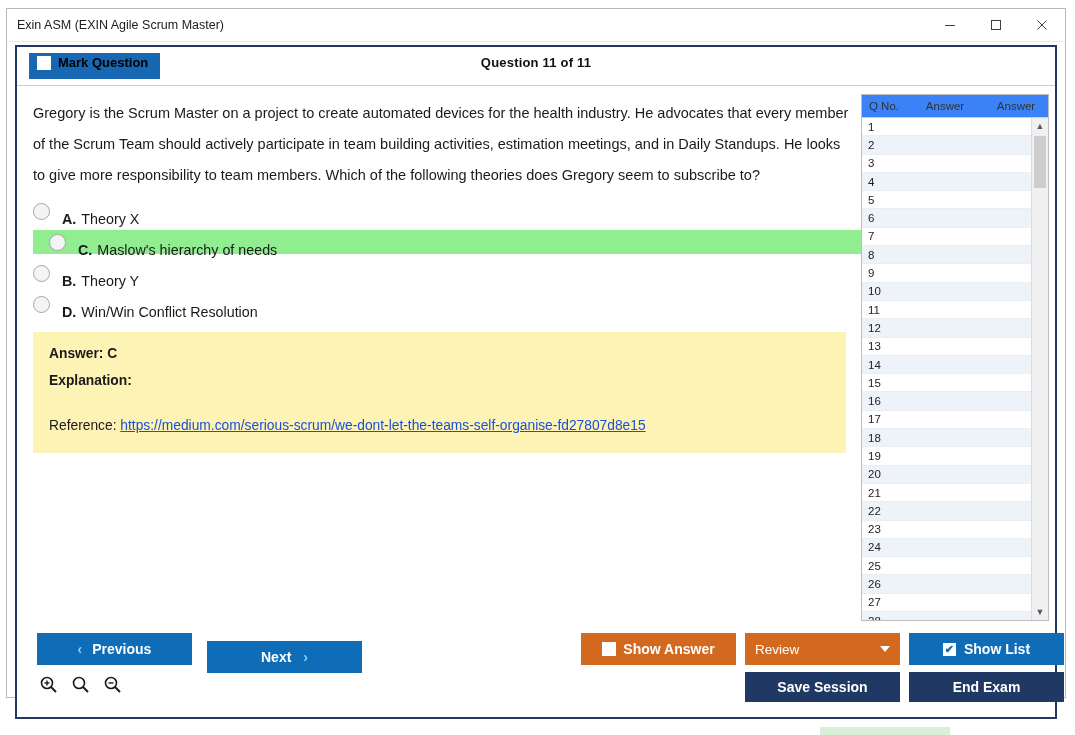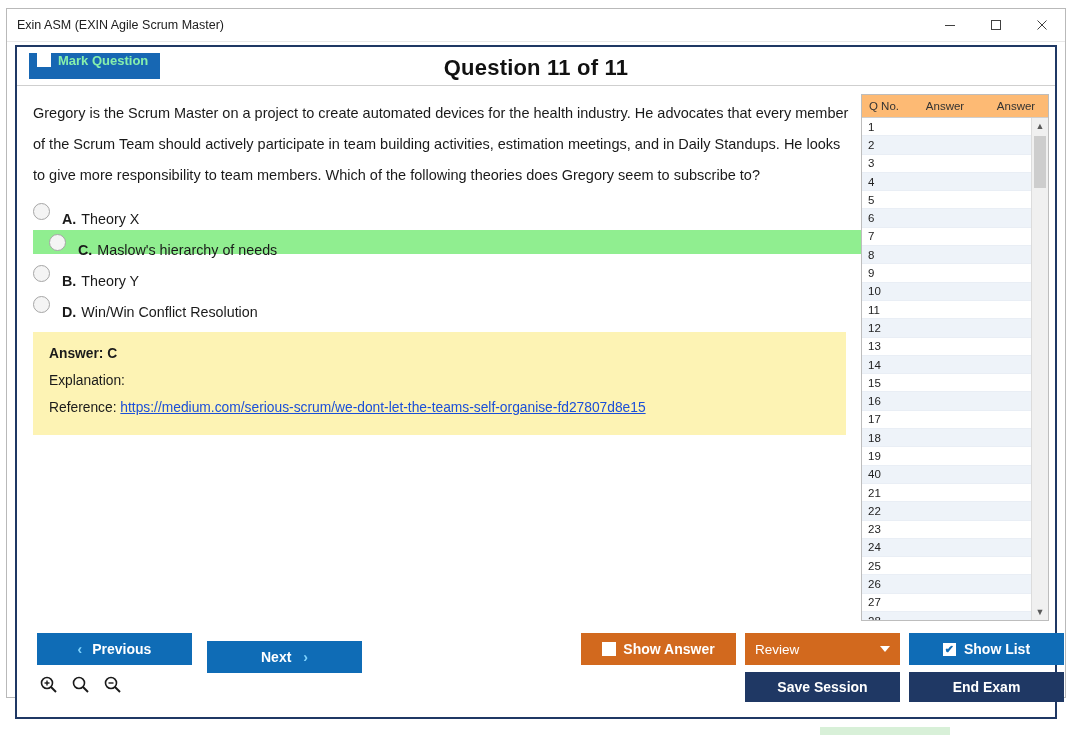--- a/index.html
+++ b/index.html
@@ -72,43 +72,43 @@
     position: relative;
     height: 38px;
     border-bottom: 1px solid #cfcfcf;
   }
   .mark-question {
     position: absolute;
     left: 12px;
     top: 6px;
     height: 26px;
     background: #1767b3;
-    color: #86efac;
+    color: #000000;
     font-size: 13px;
     font-weight: bold;
     display: flex;
-    align-items: flex-start;
-    padding: 0 12px 0 8px;
+    align-items: flex-end;
+    padding: 0 12px 9px 8px;
     border: none;
     cursor: pointer;
   }
   .mark-box {
     width: 12px;
     height: 12px;
     background: #ffffff;
     border: 1px solid #ffffff;
     margin-right: 7px;
   }
   .question-title {
     position: absolute;
     left: 0;
     right: 0;
     top: 8px;
     text-align: center;
-    font-size: 22px;
+    font-size: 13px;
     font-weight: bold;
     color: #111111;
     letter-spacing: 0.2px;
   }
   
   .body {
     position: absolute;
     left: 0;
     top: 39px;
     right: 0;
@@ -162,21 +162,21 @@
   .answer-panel {
     margin: 16px 0 0 16px;
     width: 813px;
     background: #fdf3b4;
     padding: 14px 16px 20px 16px;
     box-sizing: border-box;
     font-size: 13.8px;
     color: #1a1a1a;
   }
   .answer-line { font-weight: bold; margin-bottom: 12px; }
-  .expl-line { font-weight: normal; margin-bottom: 12px; }
+  .expl-line { font-weight: bold; margin-bottom: 30px; }
   .ref-line { font-weight: normal; }
   .ref-link {
     color: #1b4fd8;
     text-decoration: underline;
     cursor: pointer;
   }
   
   .qlist {
     position: absolute;
     right: 6px;
@@ -188,21 +188,21 @@
     box-sizing: border-box;
     overflow: hidden;
   }
   .qlist-head {
     display: flex;
     height: 22px;
     align-items: center;
     font-size: 11.5px;
     color: #333333;
     border-bottom: 1px solid #cfcfcf;
-    background: #fdba74;
+    background: #3b82f6;
   }
   .qh-no { width: 44px; text-align: center; }
   .qh-ans { width: 78px; text-align: center; }
   .qh-marked { width: 64px; text-align: center; }
   .qlist-rows {
     position: absolute;
     left: 0;
     top: 23px;
     right: 16px;
     bottom: 0;
@@ -520,21 +520,21 @@
                 <div class="c-no">18</div>
                 <div class="c-ans"></div>
                 <div class="c-mk"></div>
               </div>
               <div class="qrow">
                 <div class="c-no">19</div>
                 <div class="c-ans"></div>
                 <div class="c-mk"></div>
               </div>
               <div class="qrow alt">
-                <div class="c-no">40</div>
+                <div class="c-no">20</div>
                 <div class="c-ans"></div>
                 <div class="c-mk"></div>
               </div>
               <div class="qrow">
                 <div class="c-no">21</div>
                 <div class="c-ans"></div>
                 <div class="c-mk"></div>
               </div>
               <div class="qrow alt">
                 <div class="c-no">22</div>

